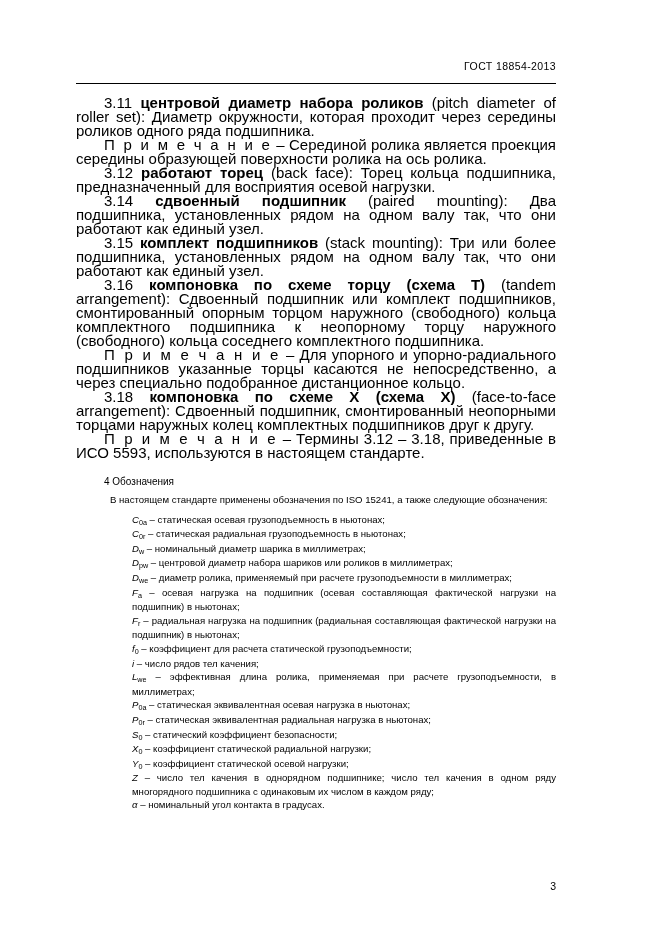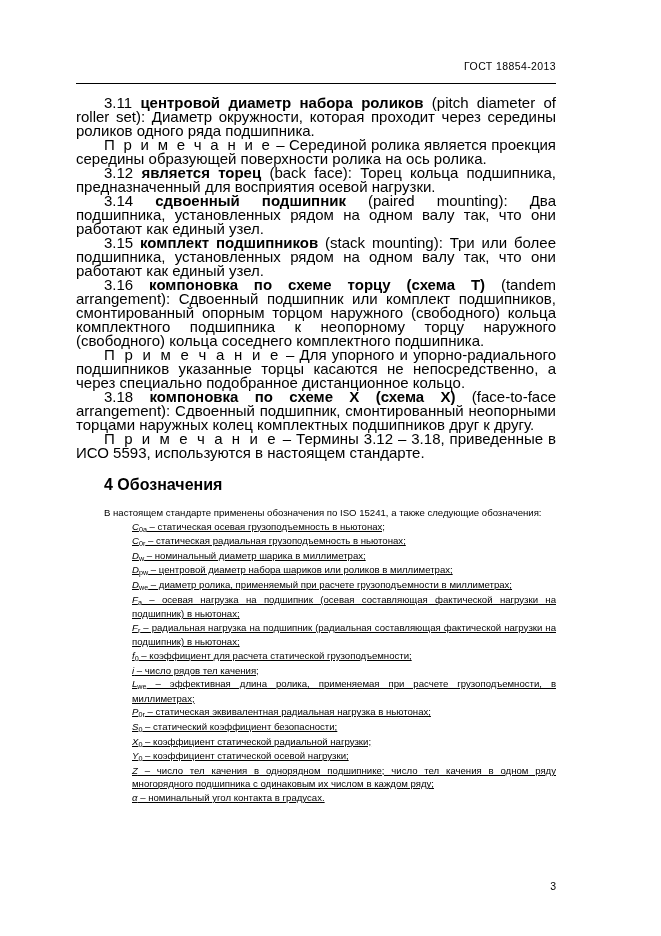--- a/index.html
+++ b/index.html
@@ -38,36 +38,35 @@
     line-height: 14px;
     text-align: justify;
     margin: 0 0 0 0;
     text-indent: 28px;
     hyphens: manual;
   }
   .note-lead {
     letter-spacing: 2.2px;
   }
   h2.section {
-    font-size: 16px;
-    font-weight: bold;
-    margin: 16px 0 12px 28px;
+    font-size: 10px;
+    font-weight: normal;
+    margin: 16px 0 4px 28px;
   }
   p.defs {
     font-size: 9.6px;
     line-height: 13.6px;
     text-align: justify;
-    margin: 0;
+    margin: 6px;
     text-indent: 28px;
   }
   ul.symlist {
     list-style: none;
     margin: 0;
     padding: 0;
-    text-decoration: underline;
   }
   ul.symlist li {
     font-size: 9.6px;
     line-height: 13.6px;
     margin: 0;
     padding: 0 0 0 56px;
     text-align: justify;
     text-indent: 0;
   }
   sub {
@@ -89,21 +88,21 @@
 <div class="page">
 
   <div class="header">
     <span>ГОСТ 18854-2013</span>
   </div>
   <div class="header-rule"></div>
 
   <div>
     <p class="body">3.11 <b>центровой диаметр набора роликов</b> (pitch diameter of roller set): Диаметр окружности, которая проходит через середины роликов одного ряда подшипника.</p>
     <p class="body"><span class="note-lead">П р и м е ч а н и е</span>  – Серединой ролика является проекция середины образующей поверхности ролика на ось ролика.</p>
-    <p class="body">3.12 <b>является торец</b> (back face): Торец кольца подшипника, предназначенный для восприятия осевой нагрузки.</p>
+    <p class="body">3.12 <b>работают торец</b> (back face): Торец кольца подшипника, предназначенный для восприятия осевой нагрузки.</p>
     <p class="body">3.14 <b>сдвоенный подшипник</b> (paired mounting): Два подшипника, установленных рядом на одном валу так, что они работают как единый узел.</p>
     <p class="body">3.15 <b>комплект подшипников</b> (stack mounting): Три или более подшипника, установленных рядом на одном валу так, что они работают как единый узел.</p>
     <p class="body">3.16 <b>компоновка по схеме торцу (схема Т)</b> (tandem arrangement): Сдвоенный подшипник или комплект подшипников, смонтированный опорным торцом наружного (свободного) кольца комплектного подшипника к неопорному торцу наружного (свободного) кольца соседнего комплектного подшипника.</p>
     <p class="body"><span class="note-lead">П р и м е ч а н и е</span>  – Для упорного и упорно-радиального подшипников указанные торцы касаются не непосредственно, а через специально подобранное дистанционное кольцо.</p>
     <p class="body">3.18 <b>компоновка по схеме Х (схема Х)</b> (face-to-face arrangement): Сдвоенный подшипник, смонтированный неопорными торцами наружных колец комплектных подшипников друг к другу.</p>
     <p class="body"><span class="note-lead">П р и м е ч а н и е</span>  – Термины 3.12 – 3.18, приведенные в ИСО 5593, используются в настоящем стандарте.</p>
   </div>
 
   <h2 class="section">4 Обозначения</h2>
 
@@ -113,20 +112,21 @@
       <li><i>C</i><sub>0a</sub> – статическая осевая грузоподъемность в ньютонах;</li>
       <li><i>C</i><sub>0r</sub> – статическая радиальная грузоподъемность в ньютонах;</li>
       <li><i>D</i><sub>w</sub> – номинальный диаметр шарика в миллиметрах;</li>
       <li><i>D</i><sub>pw</sub> – центровой диаметр набора шариков или роликов в миллиметрах;</li>
       <li><i>D</i><sub>we</sub> – диаметр ролика, применяемый при расчете грузоподъемности в миллиметрах;</li>
       <li><i>F</i><sub>a</sub> – осевая нагрузка на подшипник (осевая составляющая фактической нагрузки на подшипник) в ньютонах;</li>
       <li><i>F</i><sub>r</sub> – радиальная нагрузка на подшипник (радиальная составляющая фактической нагрузки на подшипник) в ньютонах;</li>
       <li><i>f</i><sub>0</sub> – коэффициент для расчета статической грузоподъемности;</li>
       <li><i>i</i> – число рядов тел качения;</li>
       <li><i>L</i><sub>we</sub> – эффективная длина ролика, применяемая при расчете грузоподъемности, в миллиметрах;</li>
+      <li><i>P</i><sub>0a</sub> – статическая эквивалентная осевая нагрузка в ньютонах;</li>
       <li><i>P</i><sub>0r</sub> – статическая эквивалентная радиальная нагрузка в ньютонах;</li>
       <li><i>S</i><sub>0</sub> – статический коэффициент безопасности;</li>
       <li><i>X</i><sub>0</sub> – коэффициент статической радиальной нагрузки;</li>
       <li><i>Y</i><sub>0</sub> – коэффициент статической осевой нагрузки;</li>
       <li><i>Z</i> – число тел качения в однорядном подшипнике; число тел качения в одном ряду многорядного подшипника с одинаковым их числом в каждом ряду;</li>
       <li><i>α</i> – номинальный угол контакта в градусах.</li>
     </ul>
 
   <div class="pagenum">3</div>
 </div>

